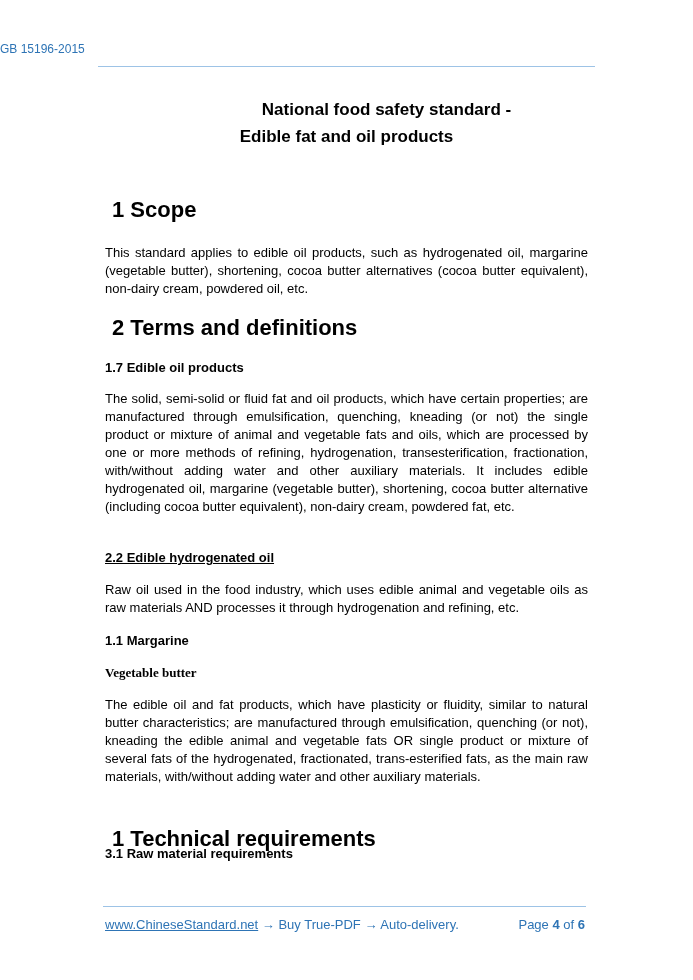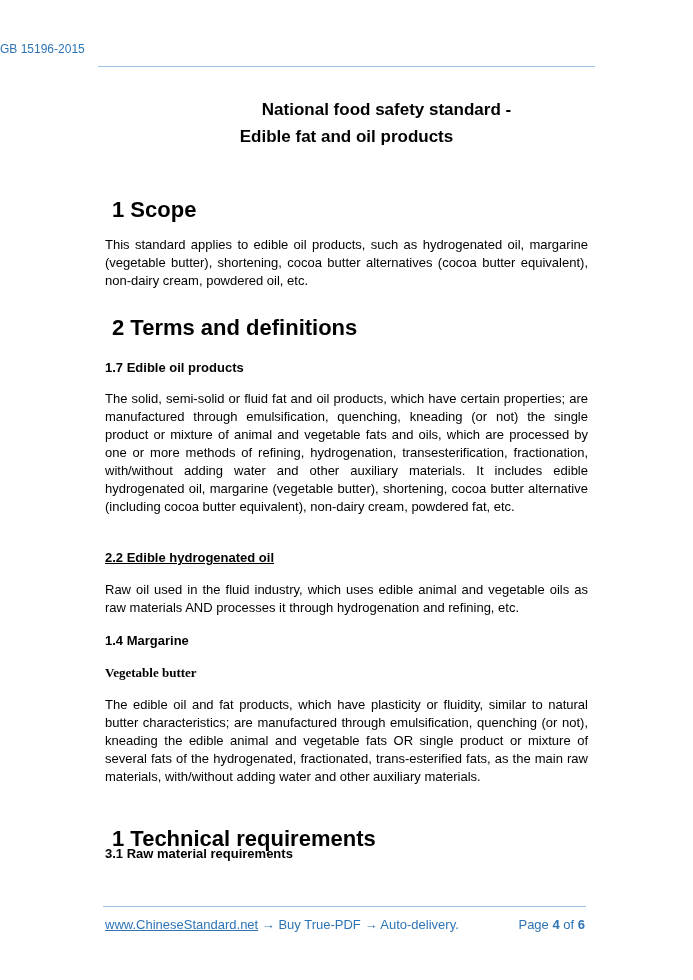--- a/index.html
+++ b/index.html
@@ -19,31 +19,31 @@
 </head>
 <body>
 
 <div class="header-title">GB 15196-2015</div>
 <div class="header-rule"></div>
 
 <div class="doc-title" style="top:100px;margin-left:40px;">National food safety standard -</div>
 <div class="doc-title" style="top:127px;">Edible fat and oil products</div>
 
 <div class="h1" style="top:197px;">1 Scope</div>
-<div class="p" style="top:236px;">This standard applies to edible oil products, such as hydrogenated oil, margarine (vegetable butter), shortening, cocoa butter alternatives (cocoa butter equivalent), non-dairy cream, powdered oil, etc.</div>
+<div class="p" style="top:244px;">This standard applies to edible oil products, such as hydrogenated oil, margarine (vegetable butter), shortening, cocoa butter alternatives (cocoa butter equivalent), non-dairy cream, powdered oil, etc.</div>
 
 <div class="h1" style="top:315px;">2 Terms and definitions</div>
 
 <div class="h2" style="top:360px;">1.7 Edible oil products</div>
 <div class="p" style="top:390px;">The solid, semi-solid or fluid fat and oil products, which have certain properties; are manufactured through emulsification, quenching, kneading (or not) the single product or mixture of animal and vegetable fats and oils, which are processed by one or more methods of refining, hydrogenation, transesterification, fractionation, with/without adding water and other auxiliary materials. It includes edible hydrogenated oil, margarine (vegetable butter), shortening, cocoa butter alternative (including cocoa butter equivalent), non-dairy cream, powdered fat, etc.</div>
 
 <div class="h2" style="top:550px;text-decoration:underline;">2.2 Edible hydrogenated oil</div>
-<div class="p" style="top:581px;">Raw oil used in the fluid industry, which uses edible animal and vegetable oils as raw materials AND processes it through hydrogenation and refining, etc.</div>
+<div class="p" style="top:581px;">Raw oil used in the food industry, which uses edible animal and vegetable oils as raw materials AND processes it through hydrogenation and refining, etc.</div>
 
-<div class="h2" style="top:633px;">1.4 Margarine</div>
+<div class="h2" style="top:633px;">1.1 Margarine</div>
 <div class="h2" style="top:665px;font-family:Liberation Serif, serif;">Vegetable butter</div>
 <div class="p" style="top:696px;">The edible oil and fat products, which have plasticity or fluidity, similar to natural butter characteristics; are manufactured through emulsification, quenching (or not), kneading the edible animal and vegetable fats OR single product or mixture of several fats of the hydrogenated, fractionated, trans-esterified fats, as the main raw materials, with/without adding water and other auxiliary materials.</div>
 
 <div class="h1" style="top:826px;">1 Technical requirements</div>
 <div class="h2" style="top:846px;">3.1 Raw material requirements</div>
 
 <div class="footer-rule"></div>
 <div class="footer">
   <a>www.ChineseStandard.net</a><span> → Buy True-PDF → Auto-delivery.</span>
   <span class="right"><span>Page </span><b>4</b><span> of </span><b>6</b></span>

